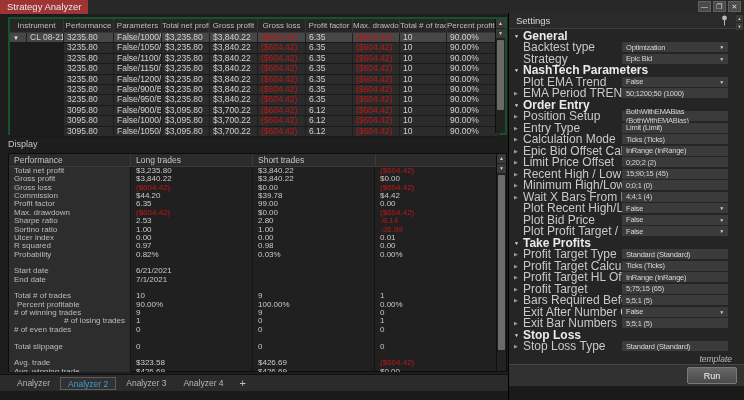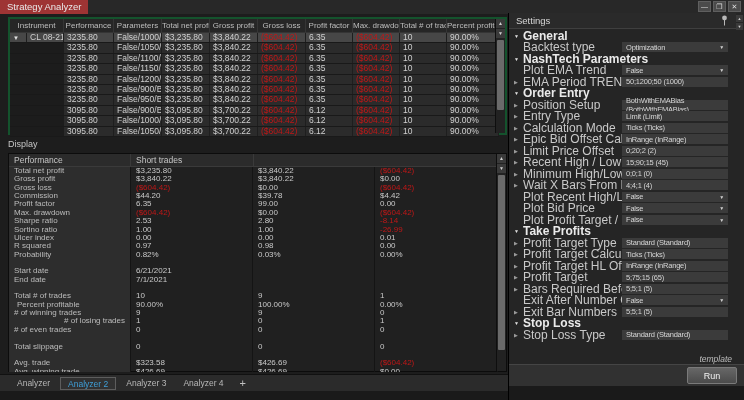--- a/index.html
+++ b/index.html
@@ -233,20 +233,21 @@
       <span>Display</span>
       <div class="dd display-dd">
         <span>Summary ($)</span>
         <span class="chev">▼</span>
       </div>
     </div>
 
     <div class="sgrid">
       <div class="s-head">
           <div class="shc" style="width: 122px;">Performance</div>
+          <div class="shc" style="width: 122px;">Long trades</div>
           <div class="shc" style="width: 123px;">Short trades</div>
         </div>
       <div class="s-body">
           <div class="srow">
             <div class="scell lab" style="width: 122px;">Total net profit</div>
             <div class="scell" style="width: 122px;">$3,235.80</div>
             <div class="scell" style="width: 122px;">$3,840.22</div>
             <div class="scell neg" style="width: 123px;">($604.42)</div>
           </div>
           <div class="srow">
@@ -429,20 +430,28 @@
           <span class="lbl">General</span>
         </div>
         <div class="set-row">
           <span class="exp"></span>
           <span class="lbl">Backtest type</span>
           <div class="dd val">
             <span>Optimization</span>
             <span class="chev">▼</span>
           </div>
         </div>
+        <div class="set-row">
+          <span class="exp"></span>
+          <span class="lbl">Strategy</span>
+          <div class="dd val">
+            <span>Epic Bid</span>
+            <span class="chev">▼</span>
+          </div>
+        </div>
         <div class="set-row section">
           <span class="exp">▼</span>
           <span class="lbl">NashTech Parameters</span>
         </div>
         <div class="set-row">
           <span class="exp"></span>
           <span class="lbl">Plot EMA Trend</span>
           <div class="dd val">
             <span>False</span>
             <span class="chev">▼</span>

